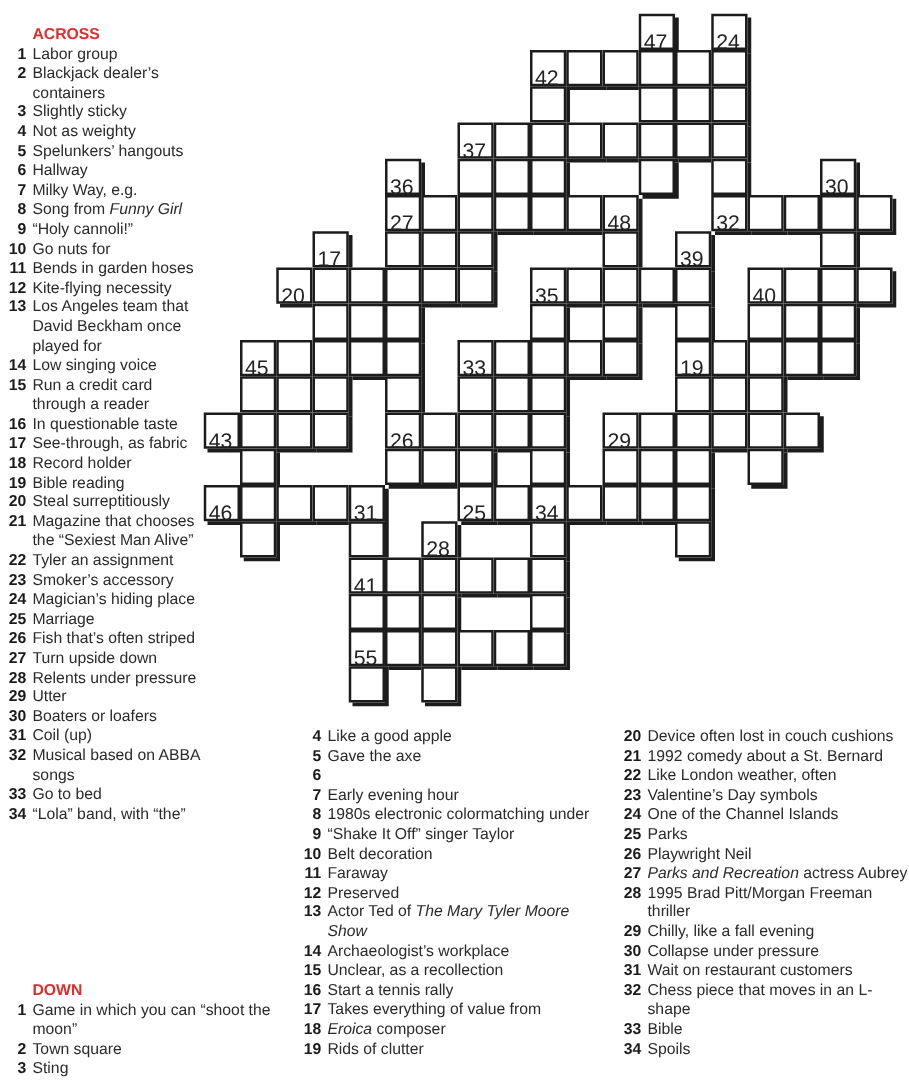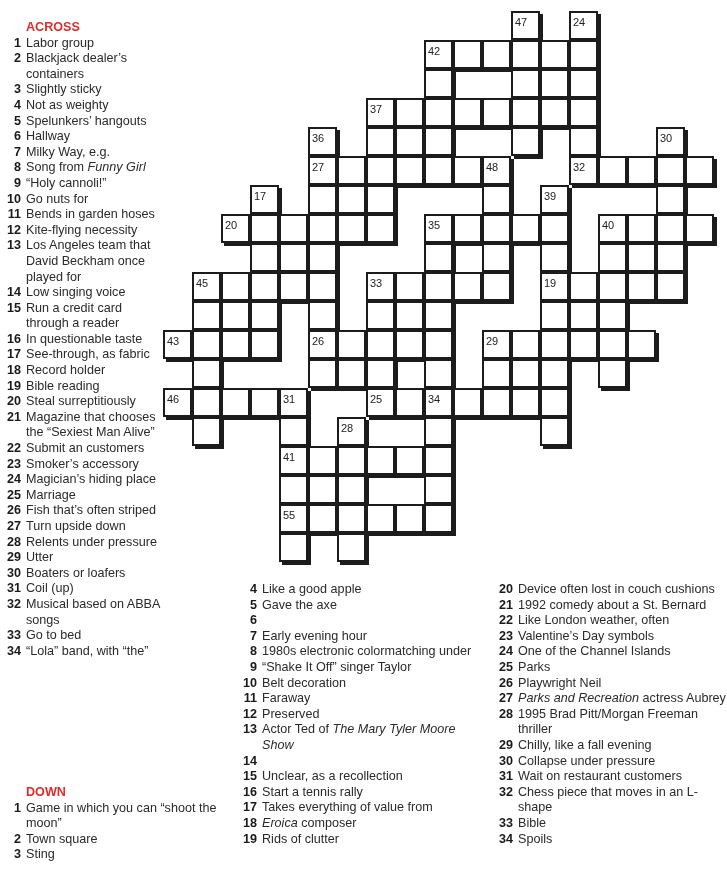--- a/index.html
+++ b/index.html
@@ -9,21 +9,21 @@
   .clue { display:flex; }
   .clue .num { font-weight:bold; text-align:right; flex:0 0 auto; margin-right:5px; color:#1a1a1a; }
   .clue .txt { flex:1 1 auto; }
   .col-left .num { width:21px; }
   .col-mid .num { width:21px; }
   .col-right .num { width:27px; }
   .heading { color:#e02c2c; font-weight:bold; font-size:12.6px; padding-left:26px; line-height:15.6px; }
   .grid { position:absolute; left:0; top:0; width:727px; height:580px; }
   .cell { position:absolute; width:29px; height:29px; box-sizing:border-box;
           border:2px solid #1c1c1c; background:#fff; margin-left:-1px; margin-top:-1px; }
-  .cell .n { position:absolute; left:2px; top:3px; font-size:11px; color:#222; line-height:12px; }
+  .cell .n { position:absolute; left:2px; top:15px; font-size:17px; color:#222; line-height:12px; }
   .shadow { position:absolute; width:29px; height:29px; background:#1c1c1c; }
   i.it { font-style:italic; }
 </style>
 </head>
 <body>
 
 <div class="grid" id="grid">
     <div class="shadow" style="left: 514px; top: 14px;"></div>
     <div class="shadow" style="left: 572px; top: 14px;"></div>
     <div class="shadow" style="left: 427px; top: 43px;"></div>
@@ -470,21 +470,21 @@
       <div class="clue">
         <span class="num">20</span>
         <span class="txt">Steal surreptitiously</span>
       </div>
       <div class="clue">
         <span class="num">21</span>
         <span class="txt">Magazine that chooses the “Sexiest Man Alive”</span>
       </div>
       <div class="clue">
         <span class="num">22</span>
-        <span class="txt">Submit an customers</span>
+        <span class="txt">Tyler an assignment</span>
       </div>
       <div class="clue">
         <span class="num">23</span>
         <span class="txt">Smoker’s accessory</span>
       </div>
       <div class="clue">
         <span class="num">24</span>
         <span class="txt">Magician’s hiding place</span>
       </div>
       <div class="clue">
@@ -586,20 +586,21 @@
       <div class="clue">
         <span class="num">12</span>
         <span class="txt">Preserved</span>
       </div>
       <div class="clue">
         <span class="num">13</span>
         <span class="txt">Actor Ted of <i class="it">The Mary Tyler Moore Show</i></span>
       </div>
       <div class="clue">
         <span class="num">14</span>
+        <span class="txt">Archaeologist’s workplace</span>
       </div>
       <div class="clue">
         <span class="num">15</span>
         <span class="txt">Unclear, as a recollection</span>
       </div>
       <div class="clue">
         <span class="num">16</span>
         <span class="txt">Start a tennis rally</span>
       </div>
       <div class="clue">

